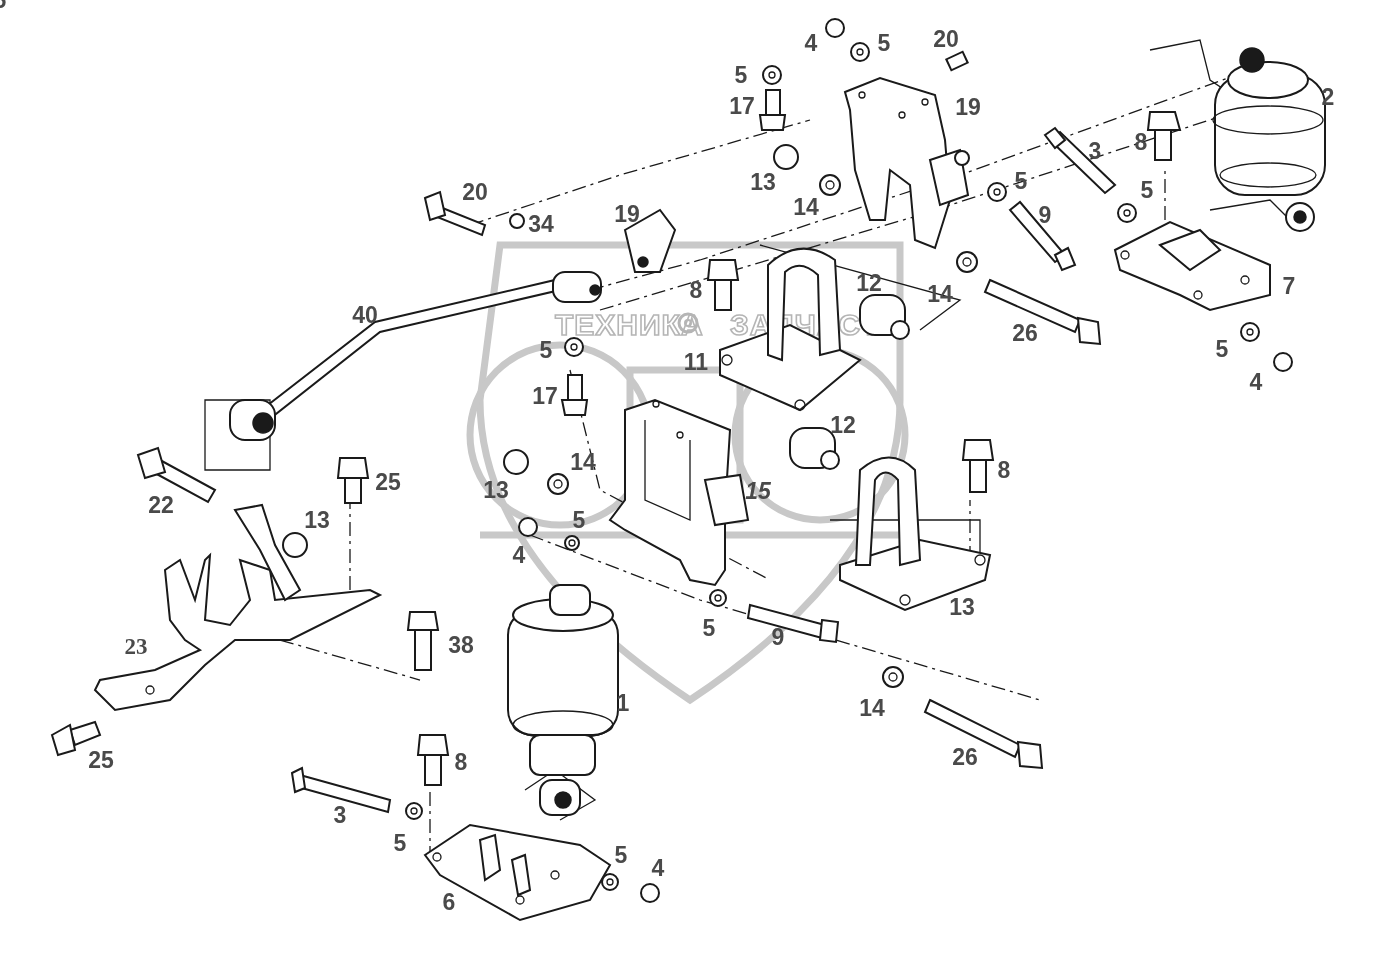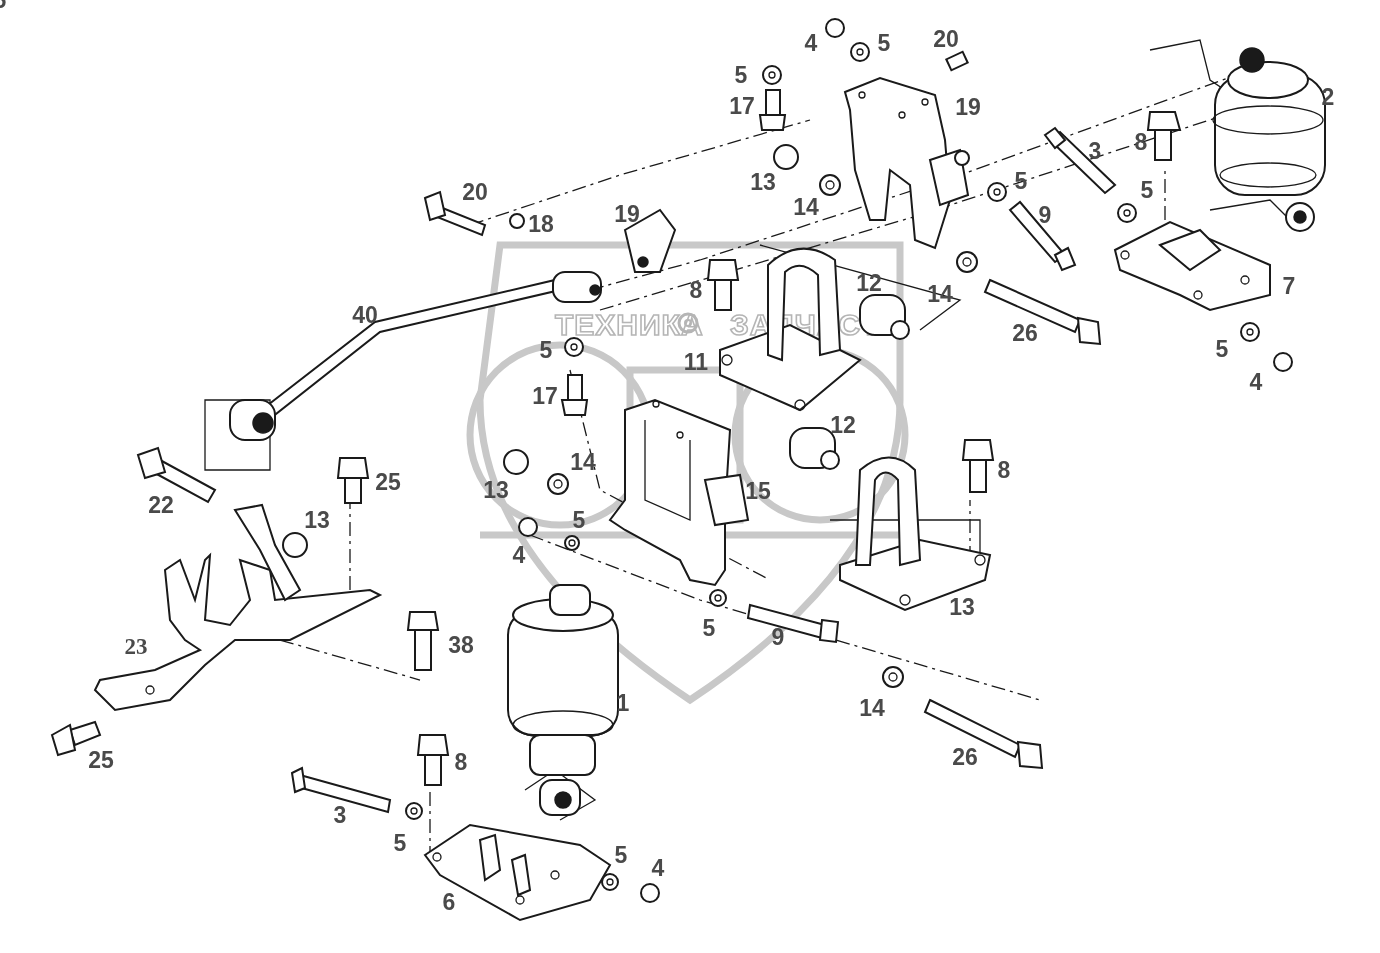--- a/index.html
+++ b/index.html
@@ -294,30 +294,30 @@
       <div class="callout" style="left: 696px; top: 362px; text-align: right;">11</div>
       <div class="callout" style="left: 869px; top: 283px;">12</div>
       <div class="callout" style="left: 843px; top: 425px;">12</div>
       <div class="callout" style="left: 763px; top: 182px;">13</div>
       <div class="callout" style="left: 496px; top: 490px;">13</div>
       <div class="callout" style="left: 317px; top: 520px;">13</div>
       <div class="callout" style="left: 806px; top: 207px;">14</div>
       <div class="callout" style="left: 940px; top: 294px;">14</div>
       <div class="callout" style="left: 583px; top: 462px;">14</div>
       <div class="callout" style="left: 872px; top: 708px;">14</div>
-      <div class="callout" style="left: 758px; top: 491px;">15</div>
+      <div class="callout" style="left: 758px; top: 491px; font-style: italic;">15</div>
       <div class="callout" style="left: 968px; top: 107px;">19</div>
       <div class="callout" style="left: 742px; top: 106px;">17</div>
       <div class="callout" style="left: 545px; top: 396px;">17</div>
       <div class="callout" style="left: 627px; top: 214px;">19</div>
       <div class="callout" style="left: 946px; top: 39px;">20</div>
       <div class="callout" style="left: 475px; top: 192px;">20</div>
       <div class="callout" style="left: 365px; top: 315px;">40</div>
       <div class="callout" style="left: 161px; top: 505px;">22</div>
       <div class="callout" style="left: 136px; top: 646px; font-family: Liberation Serif, serif;">23</div>
       <div class="callout" style="left: 461px; top: 645px;">38</div>
       <div class="callout" style="left: 388px; top: 482px;">25</div>
       <div class="callout" style="left: 101px; top: 760px;">25</div>
       <div class="callout" style="left: 1025px; top: 333px;">26</div>
       <div class="callout" style="left: 965px; top: 757px;">26</div>
-      <div class="callout" style="left: 541px; top: 224px;">18</div>
+      <div class="callout" style="left: 541px; top: 224px;">34</div>
     </div>
 </div>
 
 </body></html>

